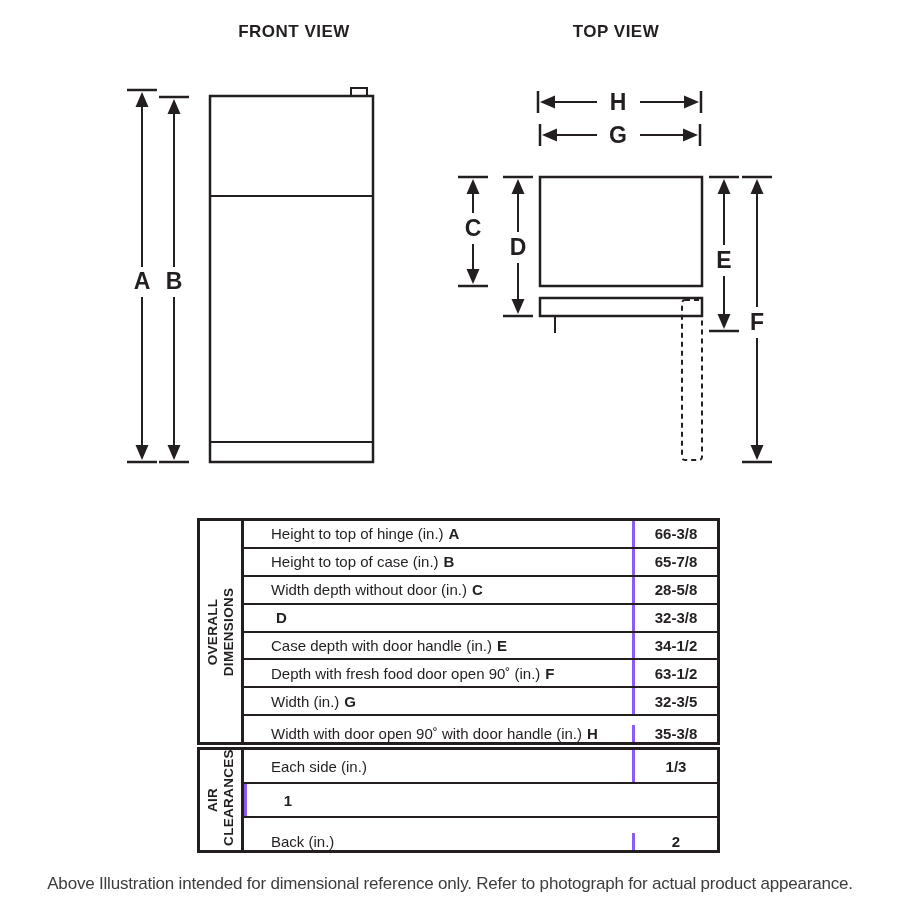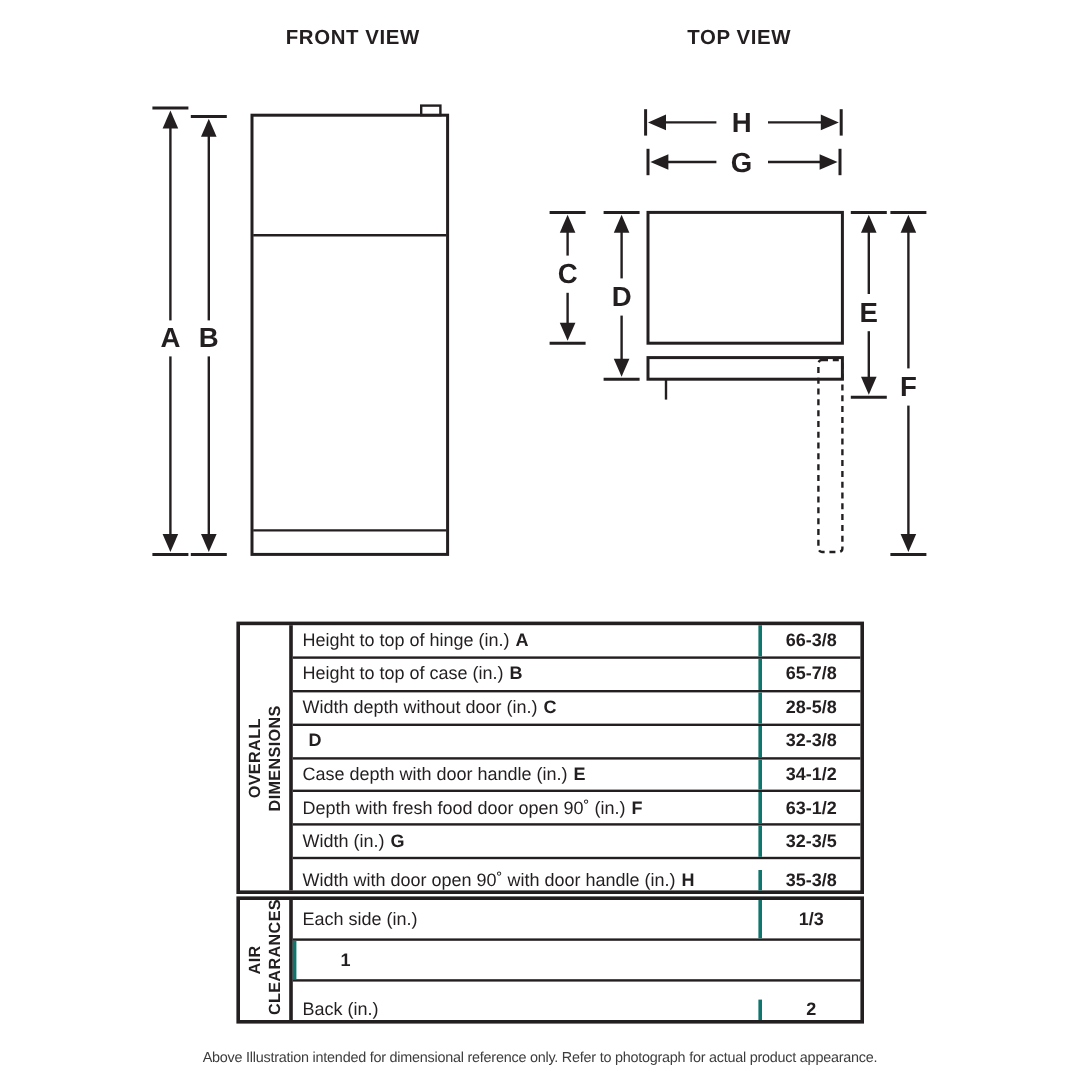--- a/index.html
+++ b/index.html
@@ -31,33 +31,33 @@
     transform:rotate(-90deg); transform-origin:center;
     font-weight:bold; font-size:13.5px; line-height:1.18; text-align:center;
     letter-spacing:0.3px; white-space:normal; flex:none;
   }
   .vlabel.overall-label { width:118px; }
   .vlabel.air-label { width:92px; }
   .rows { flex:1; display:flex; flex-direction:column; }
   .row  { flex:1; display:flex; border-bottom:2px solid #231f20; align-items:stretch; }
   .row:last-child { border-bottom:none;align-items:flex-end; }
   .row .label {
-    flex:1; display:flex; align-items:center; padding-left:8px;
+    flex:1; display:flex; align-items:center; padding-left:27px;
     font-size:15px; white-space:nowrap;
   }
   .row .letter { font-weight:bold; margin-left:5px; }
   .row .value {
-    width:85px; box-sizing:border-box; border-left:3px solid #0f766e;
+    width:85px; box-sizing:border-box; border-left:3px solid #8b5cf6;
     display:flex; align-items:center; justify-content:center;
     font-weight:bold; font-size:15px;
   }
   
   .footer-note {
     position:absolute; left:0; top:874px; width:900px; text-align:center;
-    font-size:12px; color:#3d3d3d; letter-spacing:-0.2px;
+    font-size:17px; color:#3d3d3d; letter-spacing:-0.2px;
   }
 </style>
 </head>
 <body>
 
 <svg id="diagram" width="900" height="510" viewBox="0 0 900 510" xmlns="http://www.w3.org/2000/svg">
 
   <text class="view-title" x="294" y="37" text-anchor="middle">FRONT VIEW</text>
   <text class="view-title" x="616" y="37" text-anchor="middle">TOP VIEW</text>
 

